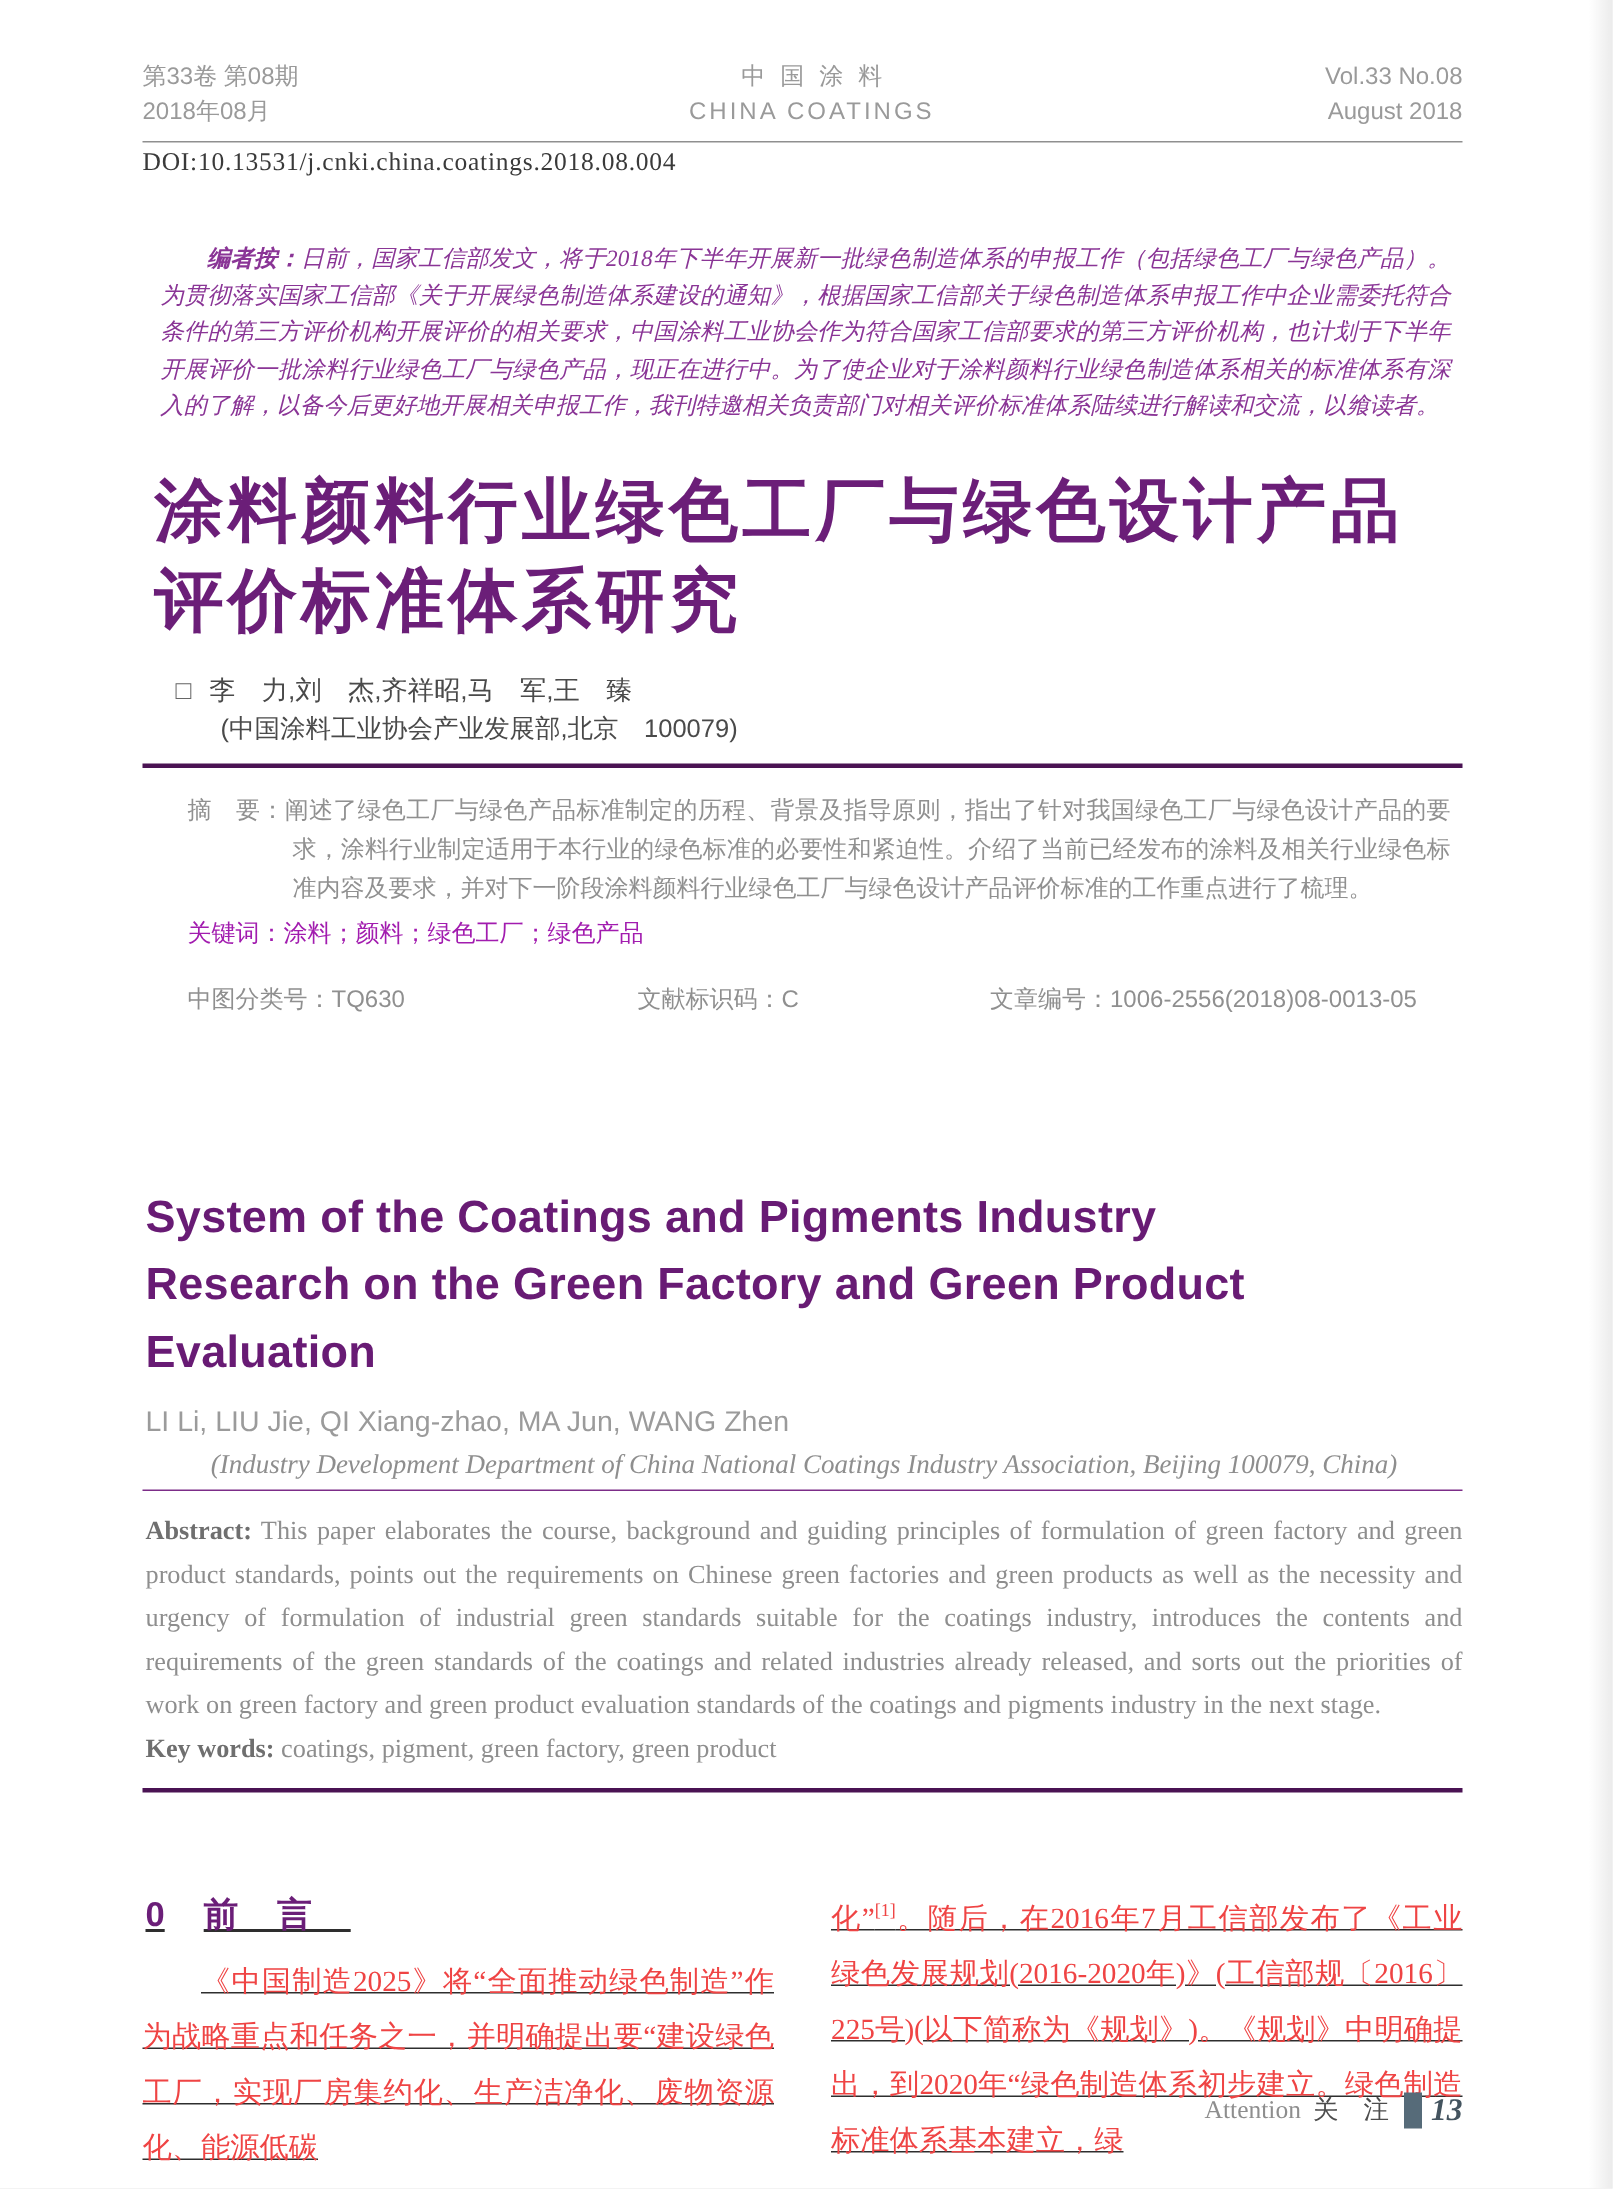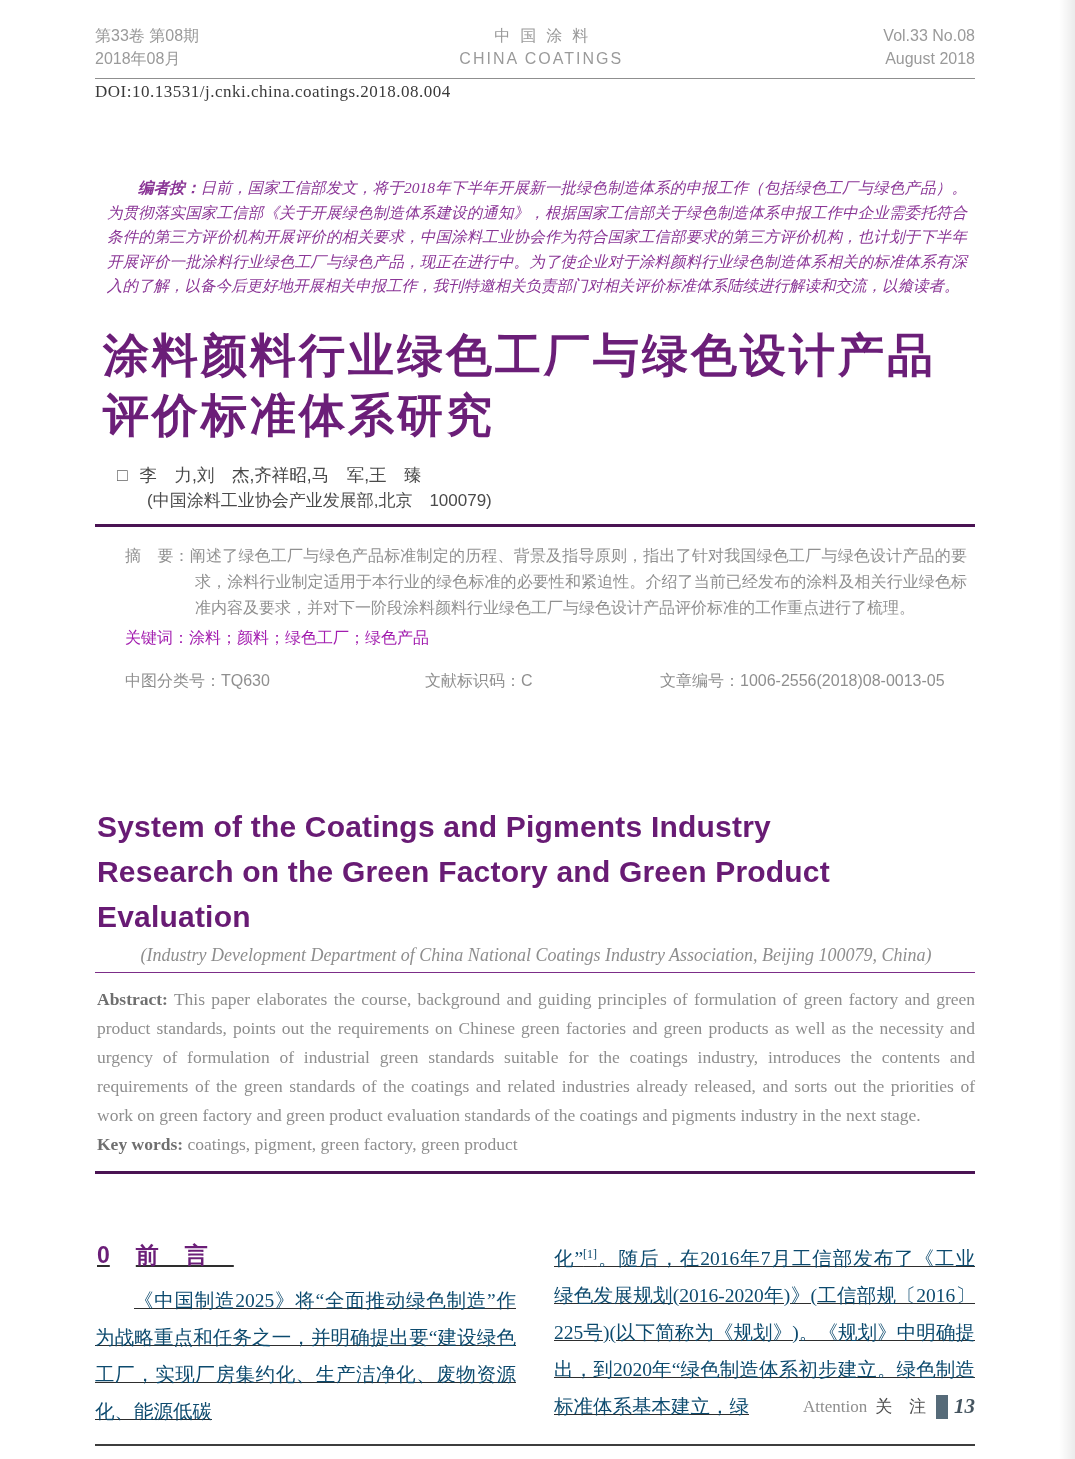--- a/index.html
+++ b/index.html
@@ -6,32 +6,32 @@
   .page{
     position:relative;width:1075px;height:1459px;background:#ffffff;
     margin:0 auto;overflow:hidden;
     font-family:"Liberation Serif","DejaVu Serif",serif;
     color:#2e2e2e;
   }
   .content{position:relative;margin:0 100px 0 95px;width:880px;}
 
   
   .journal-header{display:flex;justify-content:space-between;align-items:flex-end;
-    padding-top:24px;color:#9a9a9a;font-family:"Liberation Sans","DejaVu Sans",sans-serif;
+    padding-top:40px;color:#9a9a9a;font-family:"Liberation Sans","DejaVu Sans",sans-serif;
     font-size:16px;line-height:23px;}
   .jh-left{text-align:left;}
   .jh-center{text-align:center;}
   .jh-center .cn{letter-spacing:10px;padding-left:10px;}
   .jh-center .en{letter-spacing:2px;}
   .jh-right{text-align:right;}
   .header-rule{border:none;border-top:1.5px solid #8f8f8f;margin:8px 0 0 0;}
   .doi{font-size:17px;color:#3a3a3a;margin-top:3px;letter-spacing:0.5px;}
 
   
-  .ed-note{margin:74px 8px 0 12px;color:#8a3596;font-size:15.5px;line-height:24.5px;
+  .ed-note{margin:43px 8px 0 12px;color:#8a3596;font-size:15.5px;line-height:24.5px;
     text-align:justify;text-indent:2em;font-style:italic;
     font-family:"Liberation Serif","DejaVu Serif",serif;}
   .ed-note b{font-style:italic;}
 
   
   .title-cn{margin:26px 0 0 8px;color:#6b1e78;
     font-family:"Liberation Sans","DejaVu Sans",sans-serif;
     font-weight:bold;font-size:46px;line-height:60px;letter-spacing:3px;}
 
   
@@ -71,21 +71,21 @@
     font-family:"Liberation Serif","DejaVu Serif",serif;}
   .kw-en b{color:#6f6f6f;}
 
   
   .body-cols{display:flex;margin-top:66px;gap:38px;text-decoration:underline;}
   .col{width:421px;}
   .sec-heading{color:#6b1e78;font-family:"Liberation Sans","DejaVu Sans",sans-serif;
     font-weight:bold;font-size:23px;line-height:30px;margin:0 0 12px 2px;}
   .sec-heading .num{margin-right:26px;}
   .sec-heading .word{letter-spacing:26px;}
-  .body-text{font-size:19.5px;line-height:37px;text-align:justify;color:#0c4a6e;margin:0;}
+  .body-text{font-size:19.5px;line-height:37px;text-align:justify;color:#ef4444;margin:0;}
   .indent{text-indent:2em;}
   .body-text sup{font-size:12px;line-height:0;}
 
   
   .foot-rule{border:none;border-top:2px solid #3d3d3d;margin:14px 0 0 0;}
 
   
   .page-footer{position:absolute;right:100px;bottom:40px;display:flex;align-items:center;}
   .pf-en{color:#8e8e8e;font-size:17px;font-family:"Liberation Serif","DejaVu Serif",serif;}
   .pf-cn{color:#4d4d4d;font-size:17px;margin-left:8px;letter-spacing:6px;
@@ -138,20 +138,21 @@
     <div class="class-row">
       <span class="c1">中图分类号：TQ630</span>
       <span class="c2">文献标识码：C</span>
       <span class="c3">文章编号：1006-2556(2018)08-0013-05</span>
     </div>
 
     <div class="title-en">
       <div>System of the Coatings and Pigments Industry</div>
       <div>Research on the Green Factory and Green Product Evaluation</div>
     </div>
+    <div class="authors-en">LI Li, LIU Jie, QI Xiang-zhao, MA Jun, WANG Zhen</div>
     <div class="affil-en">(Industry Development Department of China National Coatings Industry Association, Beijing 100079, China)</div>
 
     <hr class="rule-purple-thin">
 
     <p class="abs-en"><b>Abstract:</b><span> This paper elaborates the course, background and guiding principles of formulation of green factory and green product standards, points out the requirements on Chinese green factories and green products as well as the necessity and urgency of formulation of industrial green standards suitable for the coatings industry, introduces the contents and requirements of the green standards of the coatings and related industries already released, and sorts out the priorities of work on green factory and green product evaluation standards of the coatings and pigments industry in the next stage.</span></p>
     <p class="kw-en"><b>Key words:</b><span> coatings, pigment, green factory, green product</span></p>
 
     <hr class="rule-purple-thick">
 
     <div class="body-cols">

